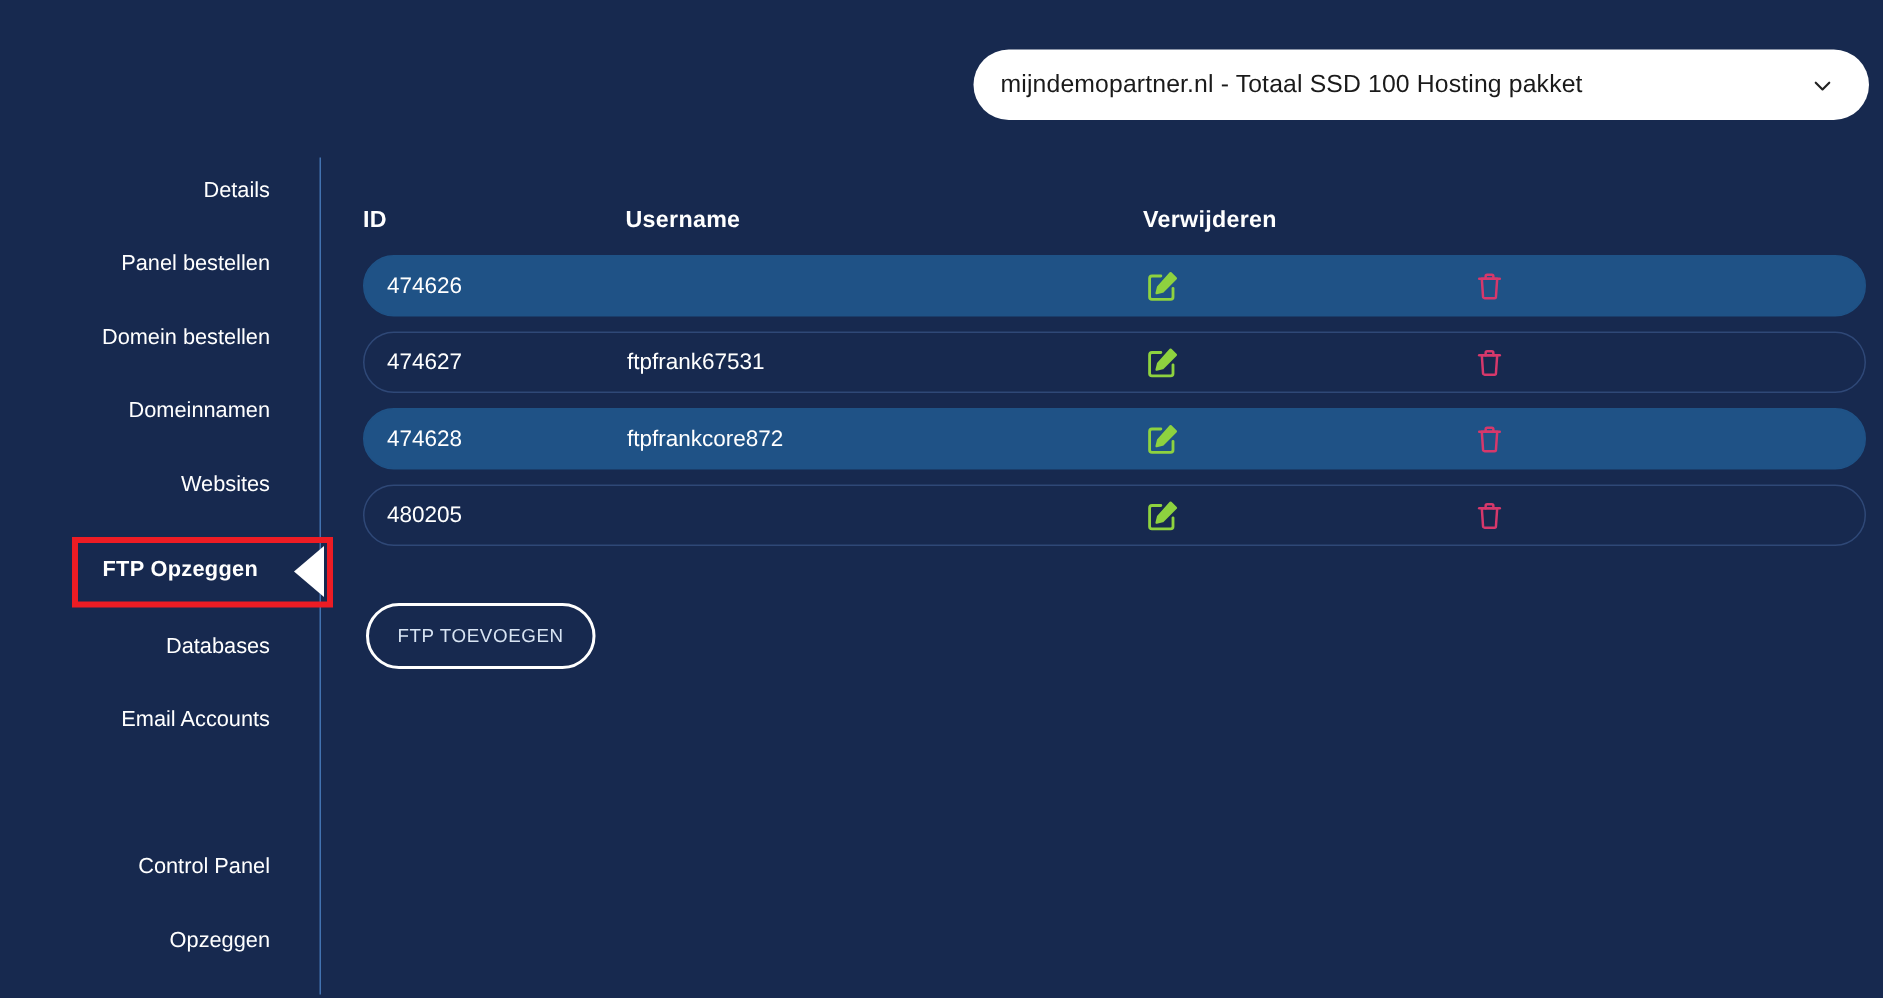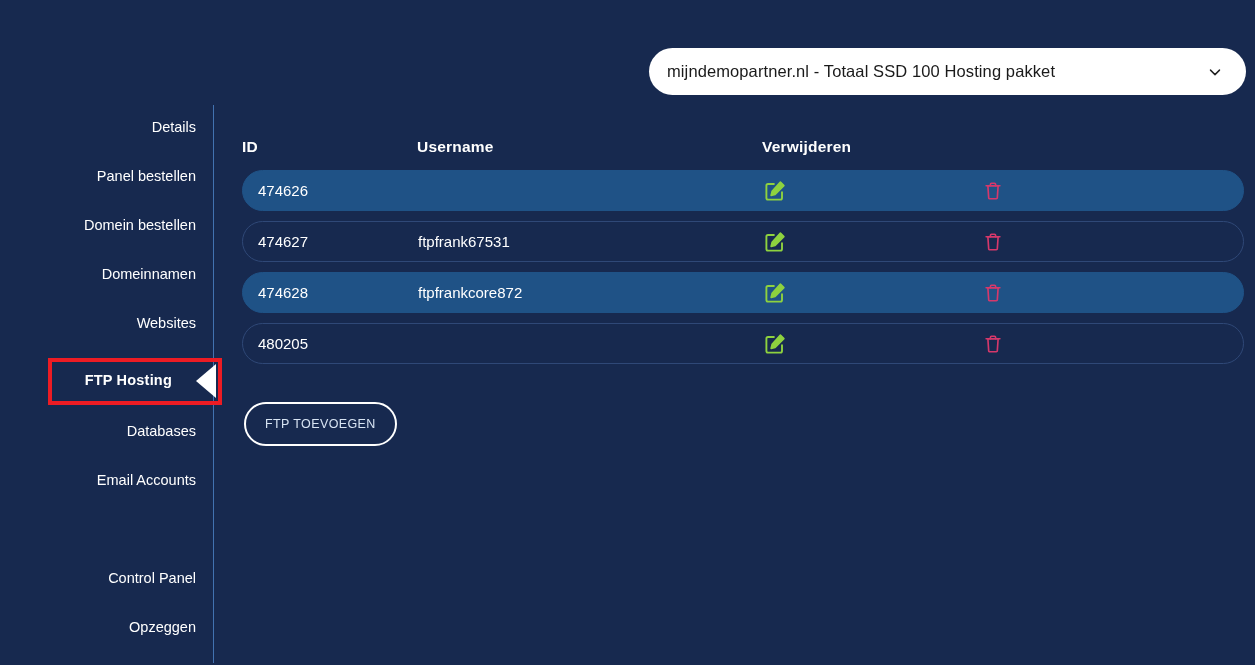--- a/index.html
+++ b/index.html
@@ -21,21 +21,21 @@
     position: absolute;
     top: 0;
     left: 0;
     width: 1255px;
     height: 105px;
     box-sizing: border-box;
   }
   .pkg-select {
     position: absolute;
     left: 649px;
-    top: 48px;
+    top: 33px;
     width: 597px;
     height: 47px;
     background: #ffffff;
     border-radius: 26px;
     box-sizing: border-box;
     display: flex;
     align-items: center;
     padding: 0 18px 0 18px;
     cursor: pointer;
     justify-content: space-between;
@@ -76,21 +76,21 @@
     opacity: 0.85;
   }
   .nav-item {
     position: absolute;
     right: 0;
     width: 214px;
     height: 44px;
     display: flex;
     align-items: center;
     justify-content: flex-end;
-    padding-right: 18px;
+    padding-right: 34px;
     box-sizing: border-box;
     font-size: 14.5px;
     color: #ffffff;
     cursor: pointer;
     white-space: nowrap;
   }
   .nav-item.active {
     font-weight: bold;
     letter-spacing: 0.2px;
   }
@@ -235,21 +235,21 @@
   <div class="nav-item" style="top:98px;">
       <span>Domein bestellen</span>
     </div>
   <div class="nav-item" style="top:196px;">
       <span>Websites</span>
     </div>
   <div class="nav-item" style="top:147px;">
       <span>Domeinnamen</span>
     </div>
   <div class="nav-item active" style="top:253px; padding-right:42px;">
-      <span>FTP Hosting</span>
+      <span>FTP Opzeggen</span>
     </div>
   <div class="nav-item" style="top:304px;">
       <span>Databases</span>
     </div>
   <div class="nav-item" style="top:353px;">
       <span>Email Accounts</span>
     </div>
   <div class="nav-item" style="top:451px;">
       <span>Control Panel</span>
     </div>

